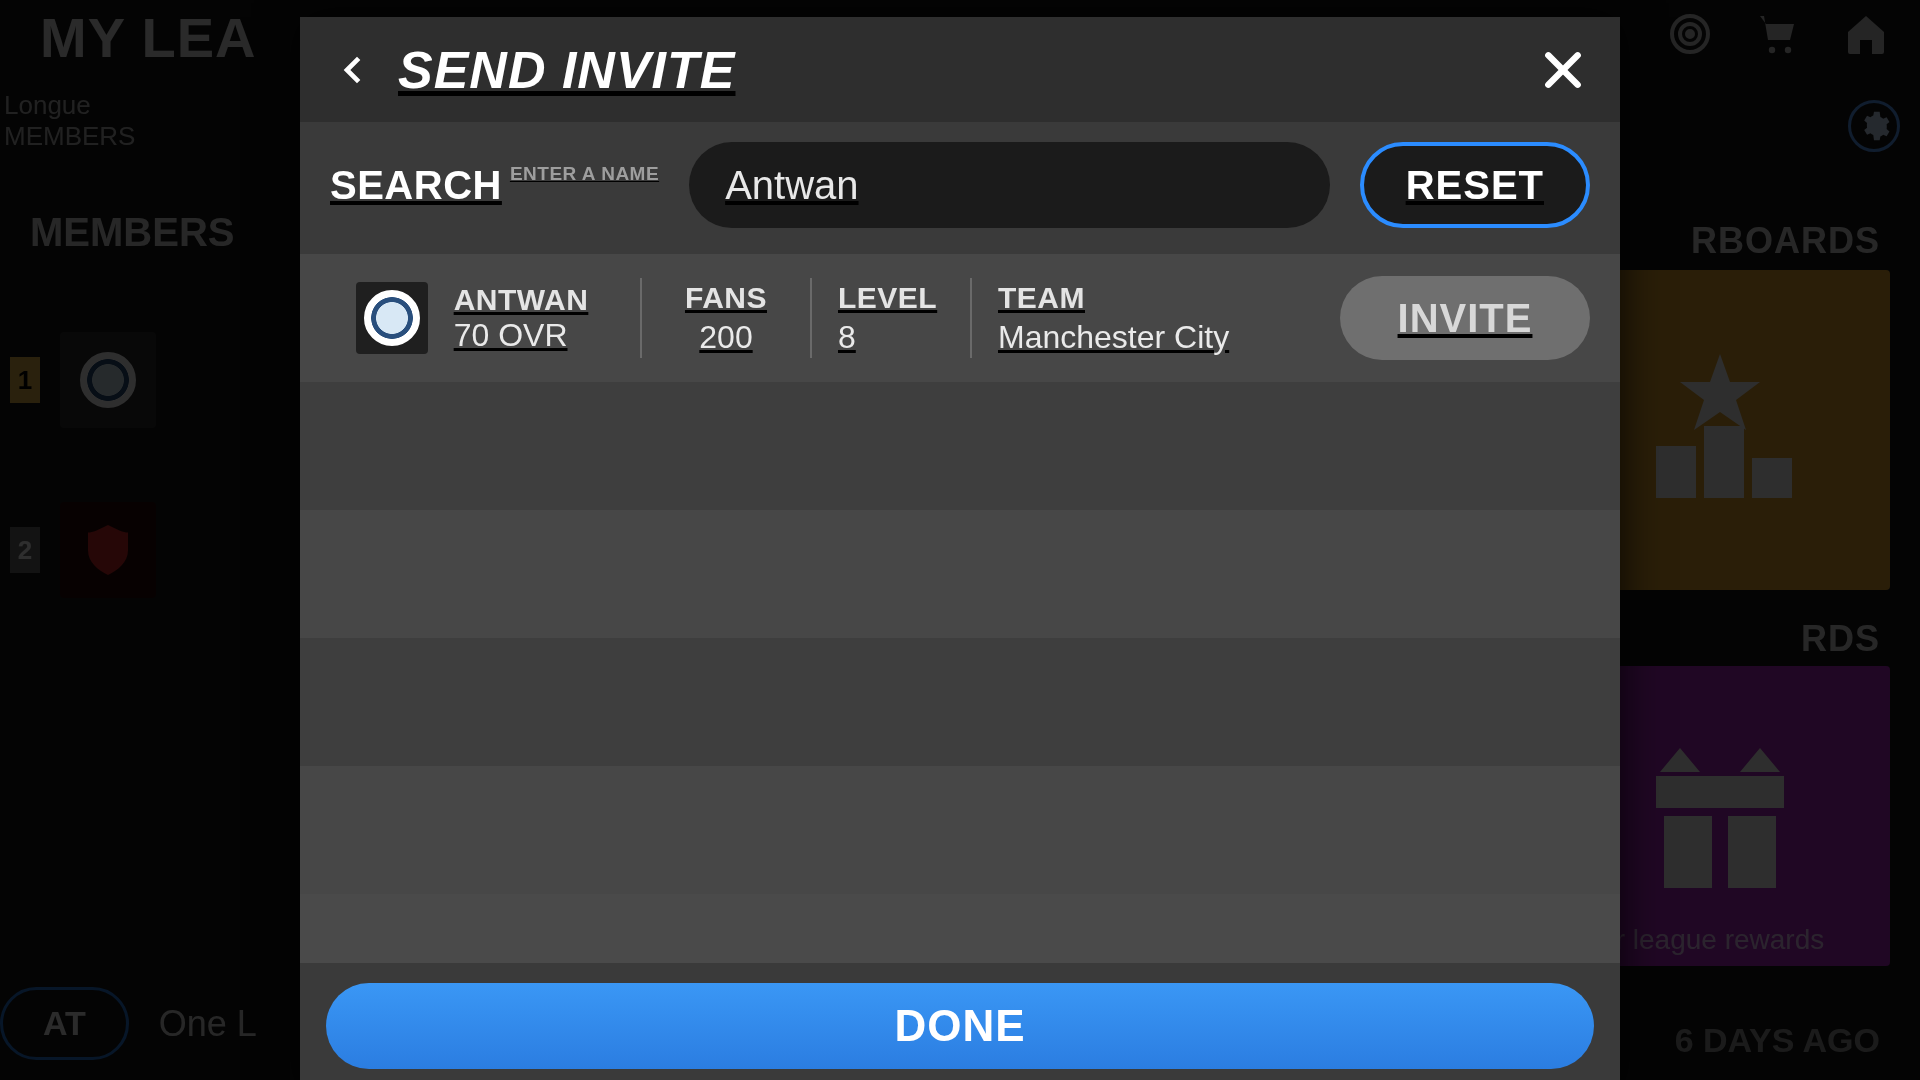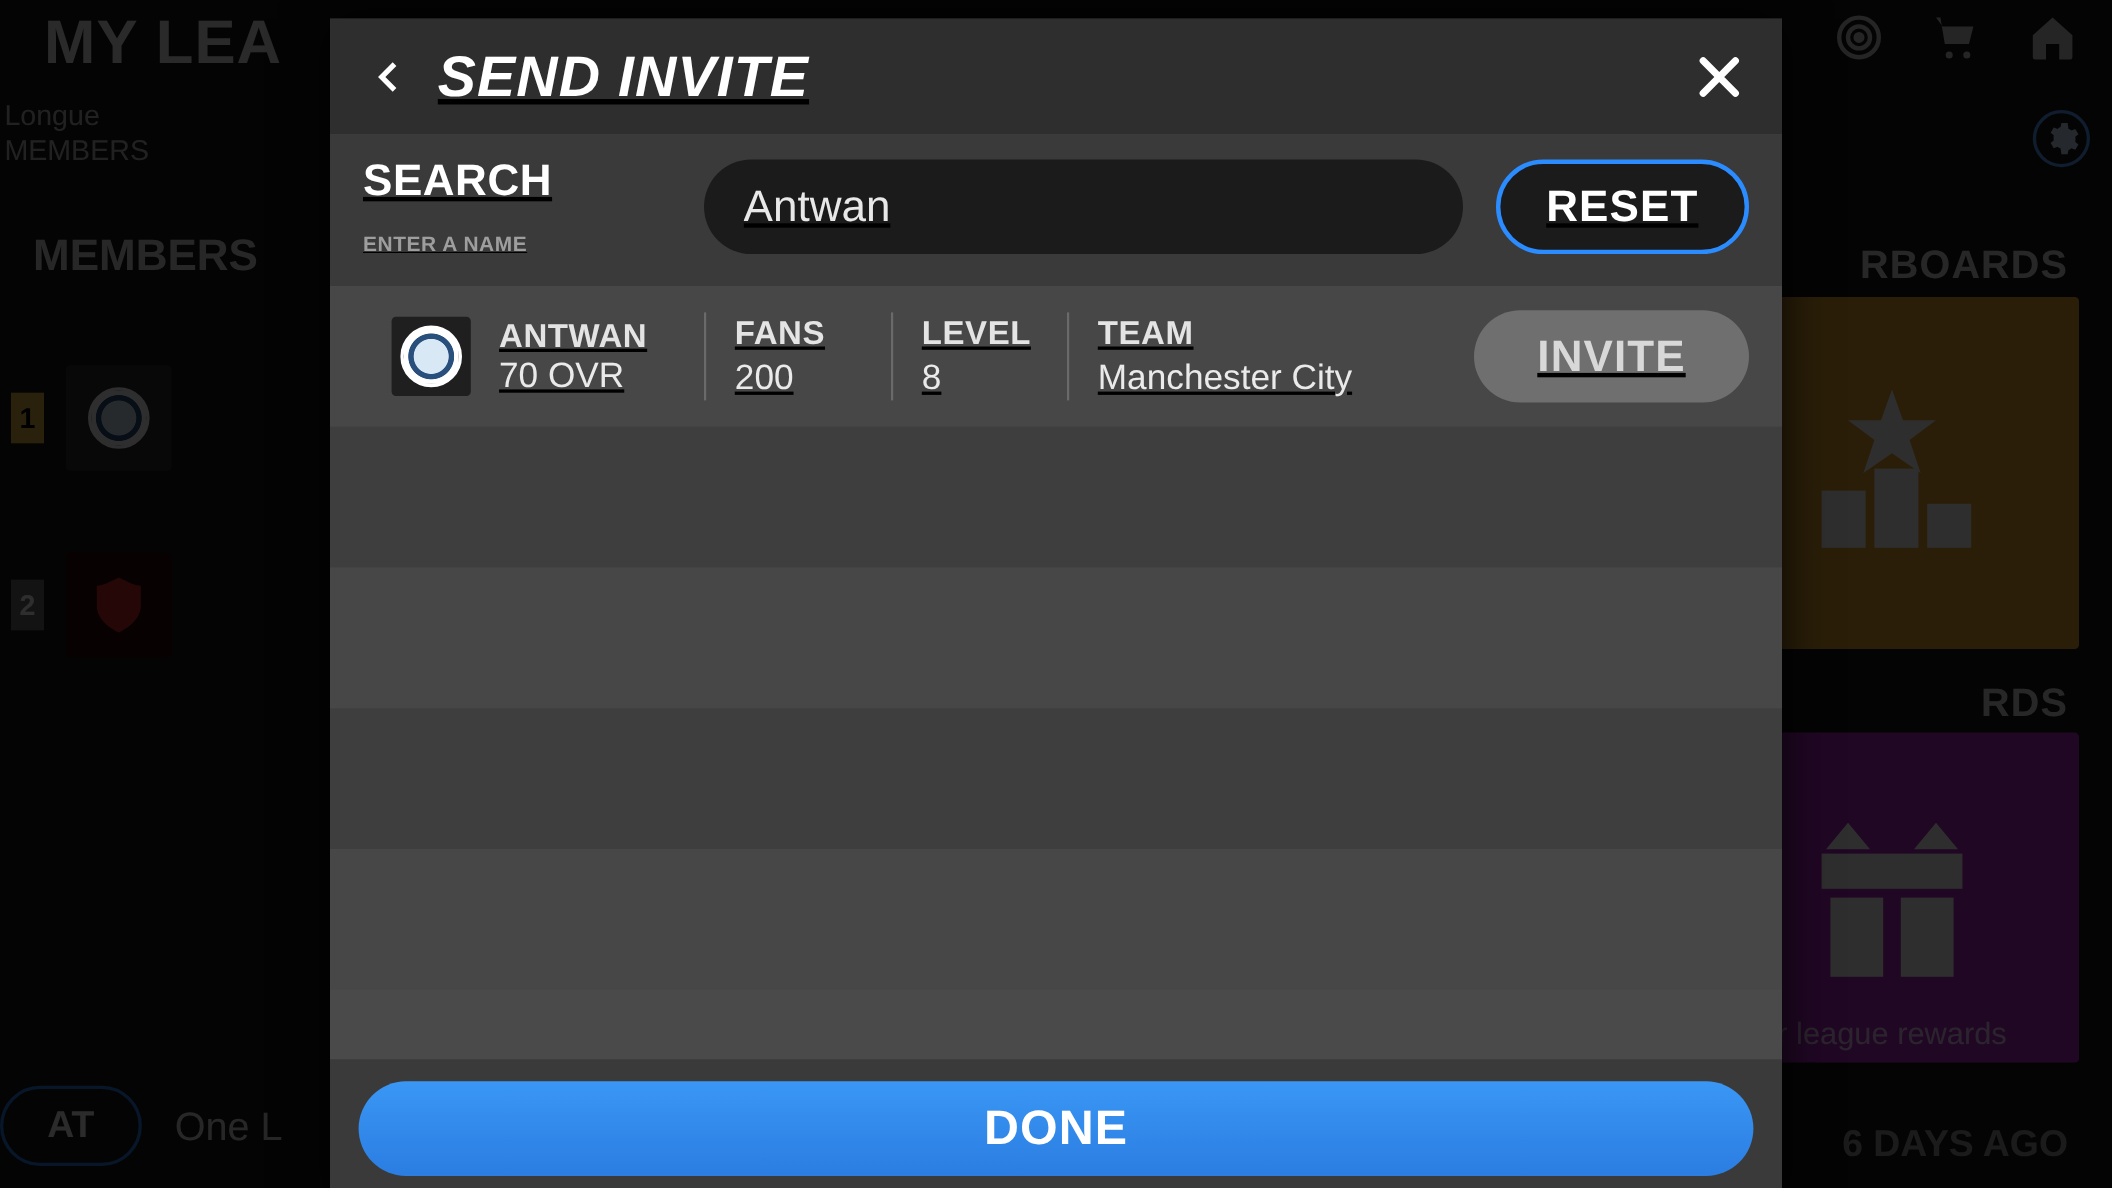--- a/index.html
+++ b/index.html
@@ -92,21 +92,21 @@
     font-size: 48px;
     color:#fff;
   }
   .search-bar {
     background: #3a3a3a;
     padding: 20px 30px 26px 30px;
     display: flex;
     align-items: center;
     gap: 30px;
   }
-  .search-label-box { display:flex; flex-direction:column; gap:25px; min-width: 280px; }
+  .search-label-box { display:flex; flex-direction:row; gap:8px; min-width: 280px; }
   .search-label {
     font-size: 40px;
     font-weight: 900;
     color: #fff;
     letter-spacing: 0.5px;
   }
   .search-sublabel {
     font-size: 19px;
     font-weight: 800;
     color: #9e9e9e;
@@ -168,21 +168,21 @@
     display:flex; align-items:center; justify-content:center;
     border-radius: 4px;
   }
   .crest-inner {
     width:56px; height:56px; border-radius:50%;
     background: radial-gradient(circle at 50% 50%, #d8e8f5 0 44%, #294f7d 46% 58%, #fff 60% 100%);
     border: 3px solid #fff;
   }
   .lbl { font-size: 30px; font-weight: 800; color: #e4e4e4; letter-spacing: 0.5px; }
   .val { font-size: 32px; font-weight: 400; color: #eaeaea; }
-  .cell-fans { min-width: 170px; }
+  .cell-fans { min-width: 170px; align-items: center; }
   .cell-level { min-width: 160px; }
   .cell-team { min-width: 300px; }
   .spacer { flex:1; }
   .invite-btn {
     height: 84px;
     min-width: 250px;
     border-radius: 44px;
     background: #6f6f6f;
     color: #d8d8d8;
     font-size: 40px;

